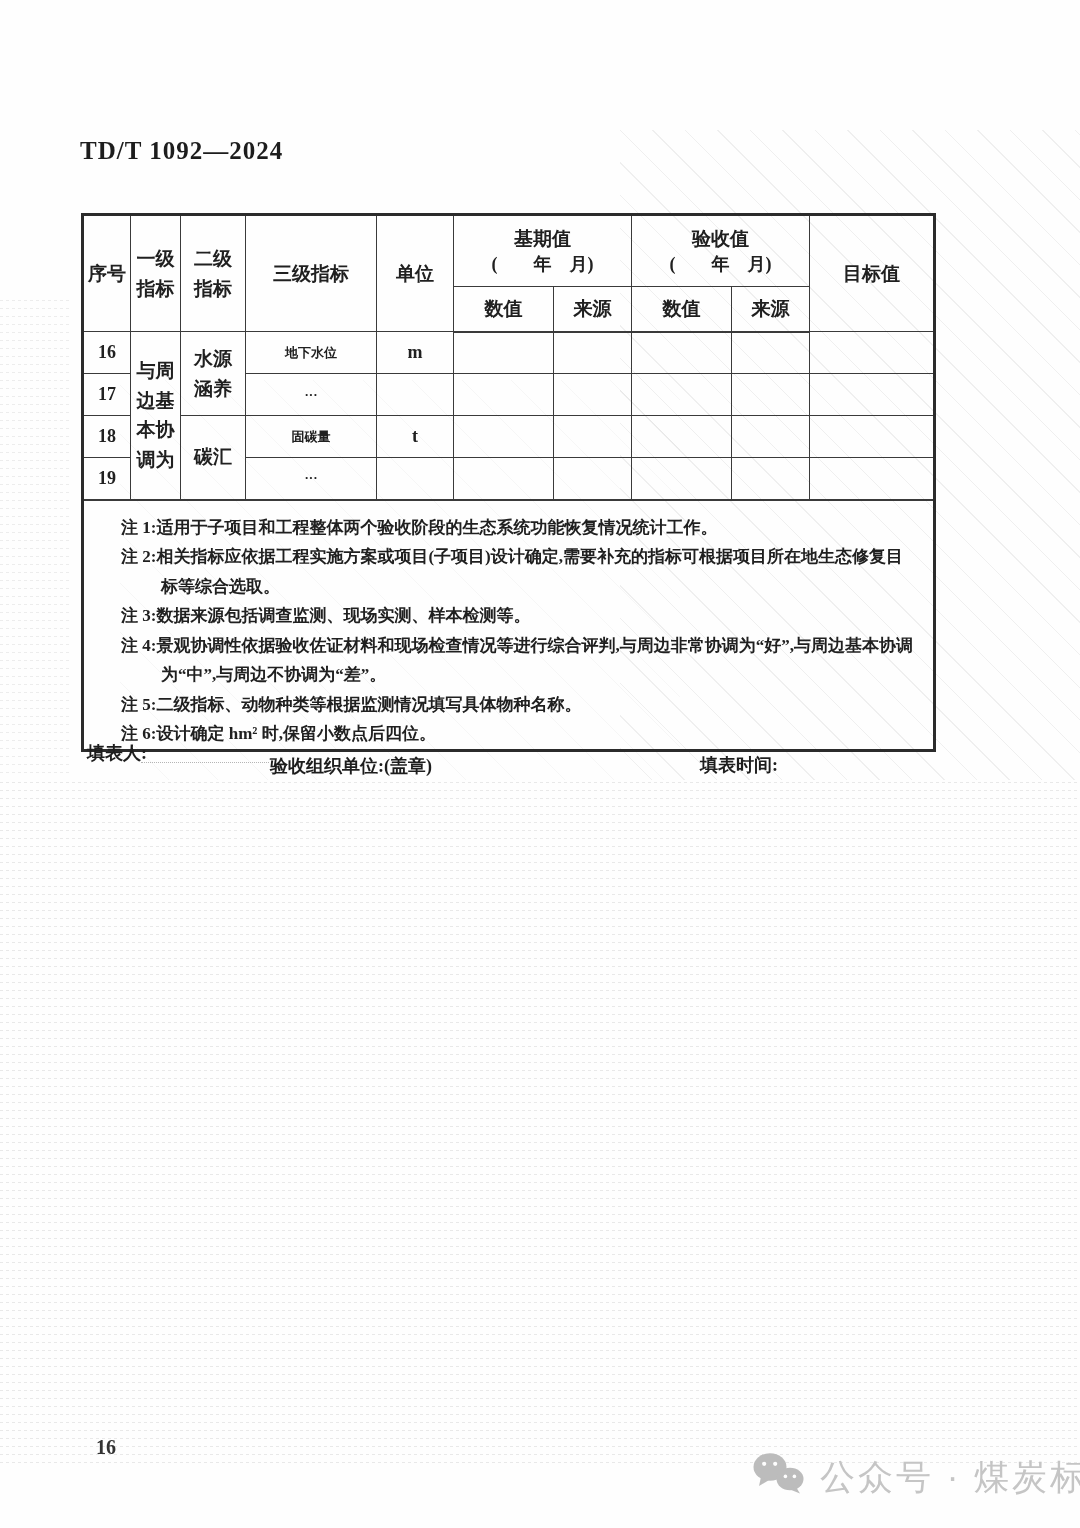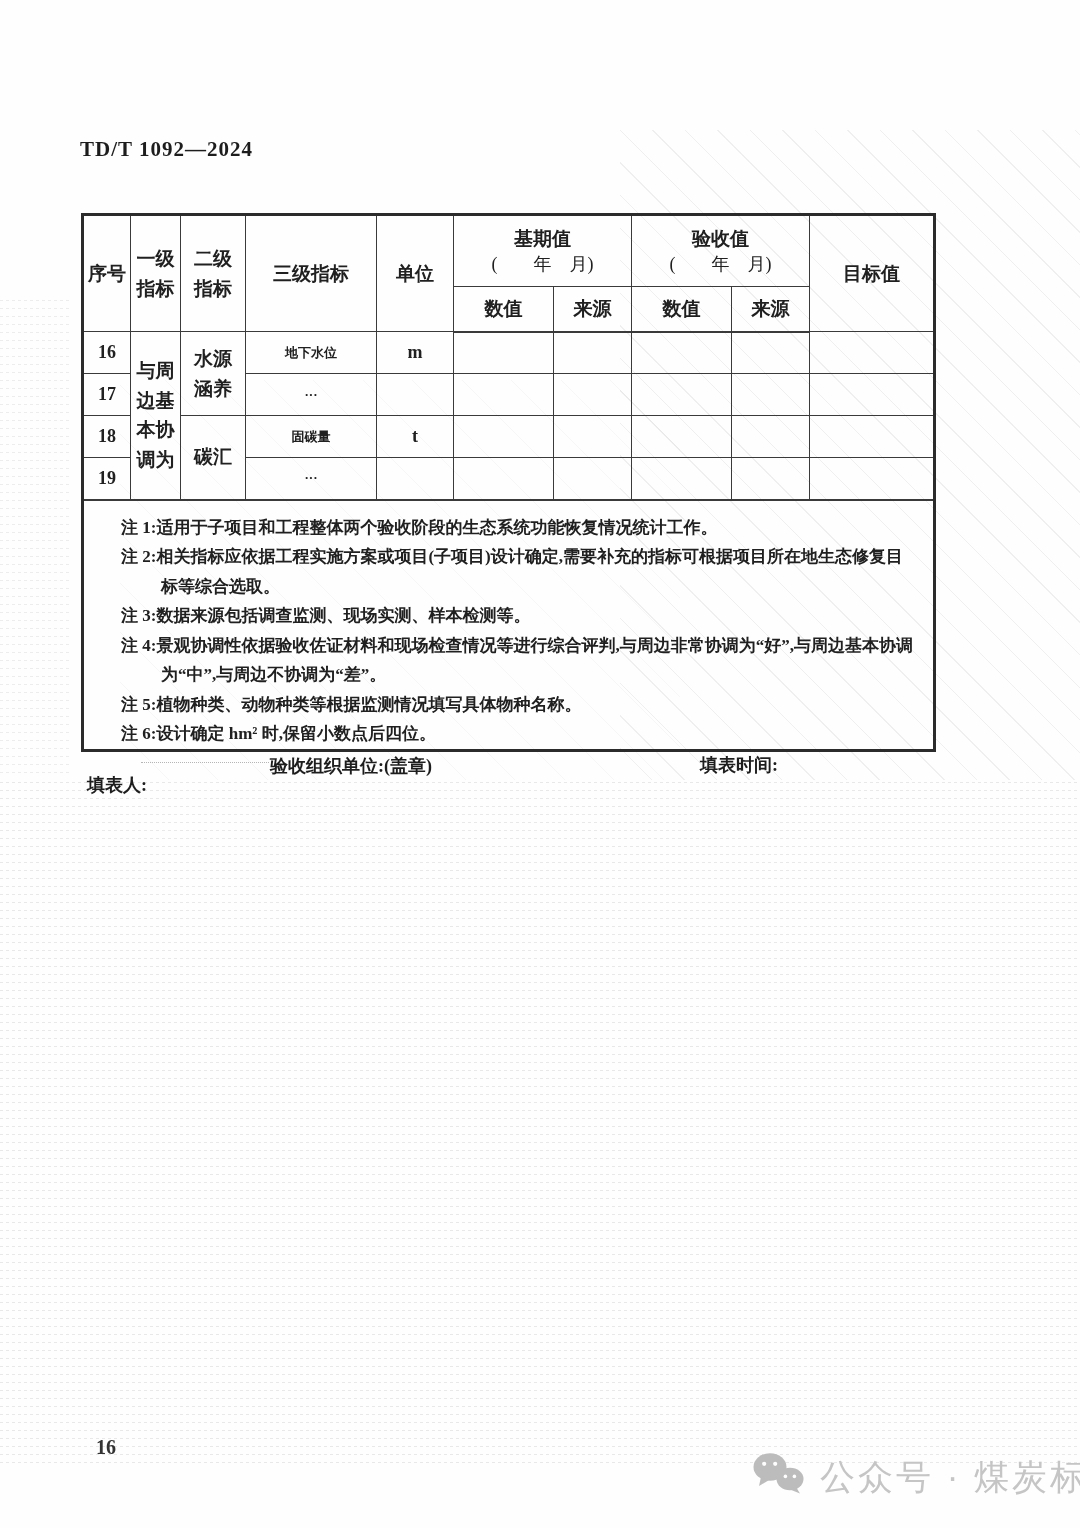--- a/index.html
+++ b/index.html
@@ -30,57 +30,57 @@
   }
   .texture-hatch-mid {
     position:absolute; left:120px; top:380px; width:560px; height:400px;
     background-image: repeating-linear-gradient(45deg, transparent 0 34px, rgba(120,120,120,0.06) 34px 35px);
     pointer-events:none;
   }
 
   
   .doc-code {
     position:absolute; left:80px; top:137px;
-    font-size:21px; font-weight:bold; letter-spacing:1px;
+    font-size:25px; font-weight:bold; letter-spacing:1px;
   }
   .table-title {
     position:absolute; left:81px; top:175px; width:852px;
     text-align:center; font-size:21px; font-weight:bold; letter-spacing:1px;
   }
 
   
   .main-table {
     position:absolute; left:81px; top:213px; width:852px;
     border-collapse:collapse; table-layout:fixed;
     border:3px solid #2b2b2b;
     font-size:19px; font-weight:bold; text-align:center;
     color:#202020;
   }
   .main-table th, .main-table td { border:1.5px solid #3a3a3a; padding:0; vertical-align:middle; }
   .main-table .subhead th { border-bottom-width:2.5px; }
-  .main-table .group-date { font-weight:normal; white-space:pre; font-size:18px; }
+  .main-table .group-date { font-weight:bold; white-space:pre; font-size:18px; }
   .main-table .wrap2 { display:inline-block; width:2.15em; line-height:1.55; text-align:center; }
   .main-table td.c-l3 { font-size:13px; }
   .main-table td.c-no, .main-table td.c-unit { font-size:18px; }
   .row-data { height:42px; }
 
   .notes-cell {
     border-top-width:2.5px !important;
     vertical-align:top !important;
     text-align:left; padding:12px 16px 0 37px !important;
     font-size:17px; font-weight:600; line-height:29.5px;
     height:236px;
     margin-top:6px;
   }
   .note { padding-left:40px; text-indent:-40px; }
   .note-label { font-weight:bold; }
 
   
   .sign-row { position:absolute; left:0; top:741px; width:1080px; height:26px; font-size:18px; font-weight:bold; }
-  .sign-filler { position:absolute; left:87px; top:0;margin-top:32px; }
+  .sign-filler { position:absolute; left:87px; top:0; }
   .sign-filler-line { position:absolute; left:141px; top:21px; width:128px; border-bottom:1px dotted #b5b5b5; }
   .sign-org { position:absolute; left:270px; top:13px; }
   .sign-time { position:absolute; left:700px; top:12px; }
 
   
   .page-number { position:absolute; left:96px; top:1436px; font-size:20px; font-weight:600; color:#333; }
 
   .watermark {
     position:absolute; left:752px; top:1452px; display:flex; align-items:center; gap:14px;
     color:#c5c5c5; font-family:"Liberation Sans", sans-serif;
@@ -181,21 +181,21 @@
       <td></td>
       <td></td>
     </tr>
 
     <tr>
       <td class="notes-cell" colspan="10">
         <div class="note"><span class="note-label">注 1:</span><span>适用于子项目和工程整体两个验收阶段的生态系统功能恢复情况统计工作。</span></div>
         <div class="note"><span class="note-label">注 2:</span><span>相关指标应依据工程实施方案或项目(子项目)设计确定,需要补充的指标可根据项目所在地生态修复目标等综合选取。</span></div>
         <div class="note"><span class="note-label">注 3:</span><span>数据来源包括调查监测、现场实测、样本检测等。</span></div>
         <div class="note"><span class="note-label">注 4:</span><span>景观协调性依据验收佐证材料和现场检查情况等进行综合评判,与周边非常协调为“好”,与周边基本协调为“中”,与周边不协调为“差”。</span></div>
-        <div class="note"><span class="note-label">注 5:</span><span>植物种类、动物种类等根据监测情况填写具体物种名称。</span></div>
+        <div class="note"><span class="note-label">注 5:</span><span>二级指标、动物种类等根据监测情况填写具体物种名称。</span></div>
         <div class="note"><span class="note-label">注 6:</span><span>设计确定 hm² 时,保留小数点后四位。</span></div>
       </td>
     </tr>
   </tbody>
     </table>
 
   <div class="sign-row">
     <span class="sign-filler">填表人:</span>
     <span class="sign-filler-line"></span>
     <span class="sign-org">验收组织单位:(盖章)</span>

